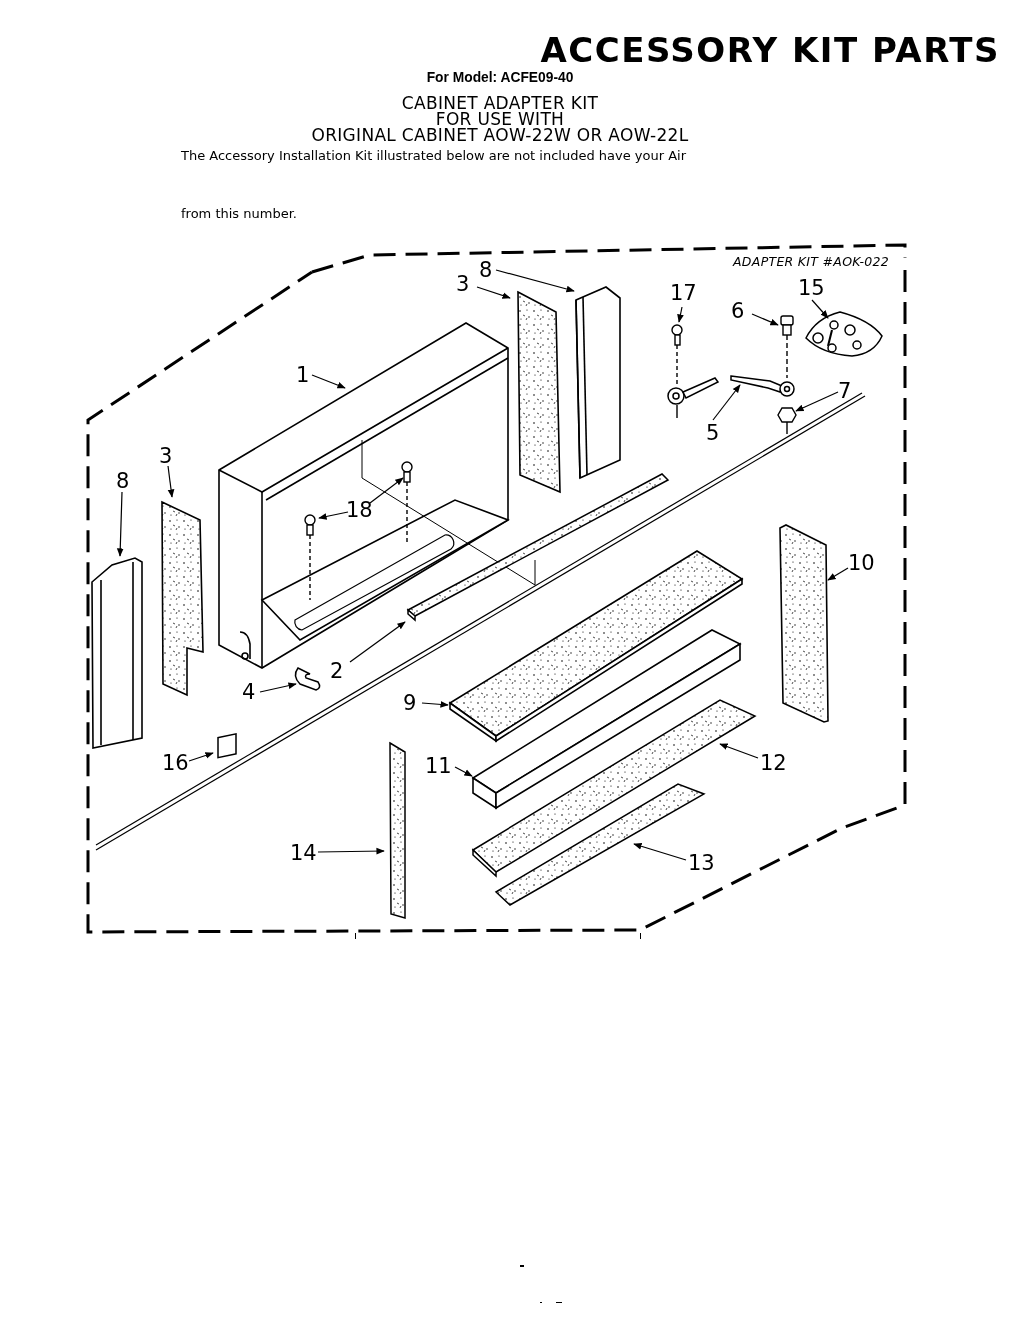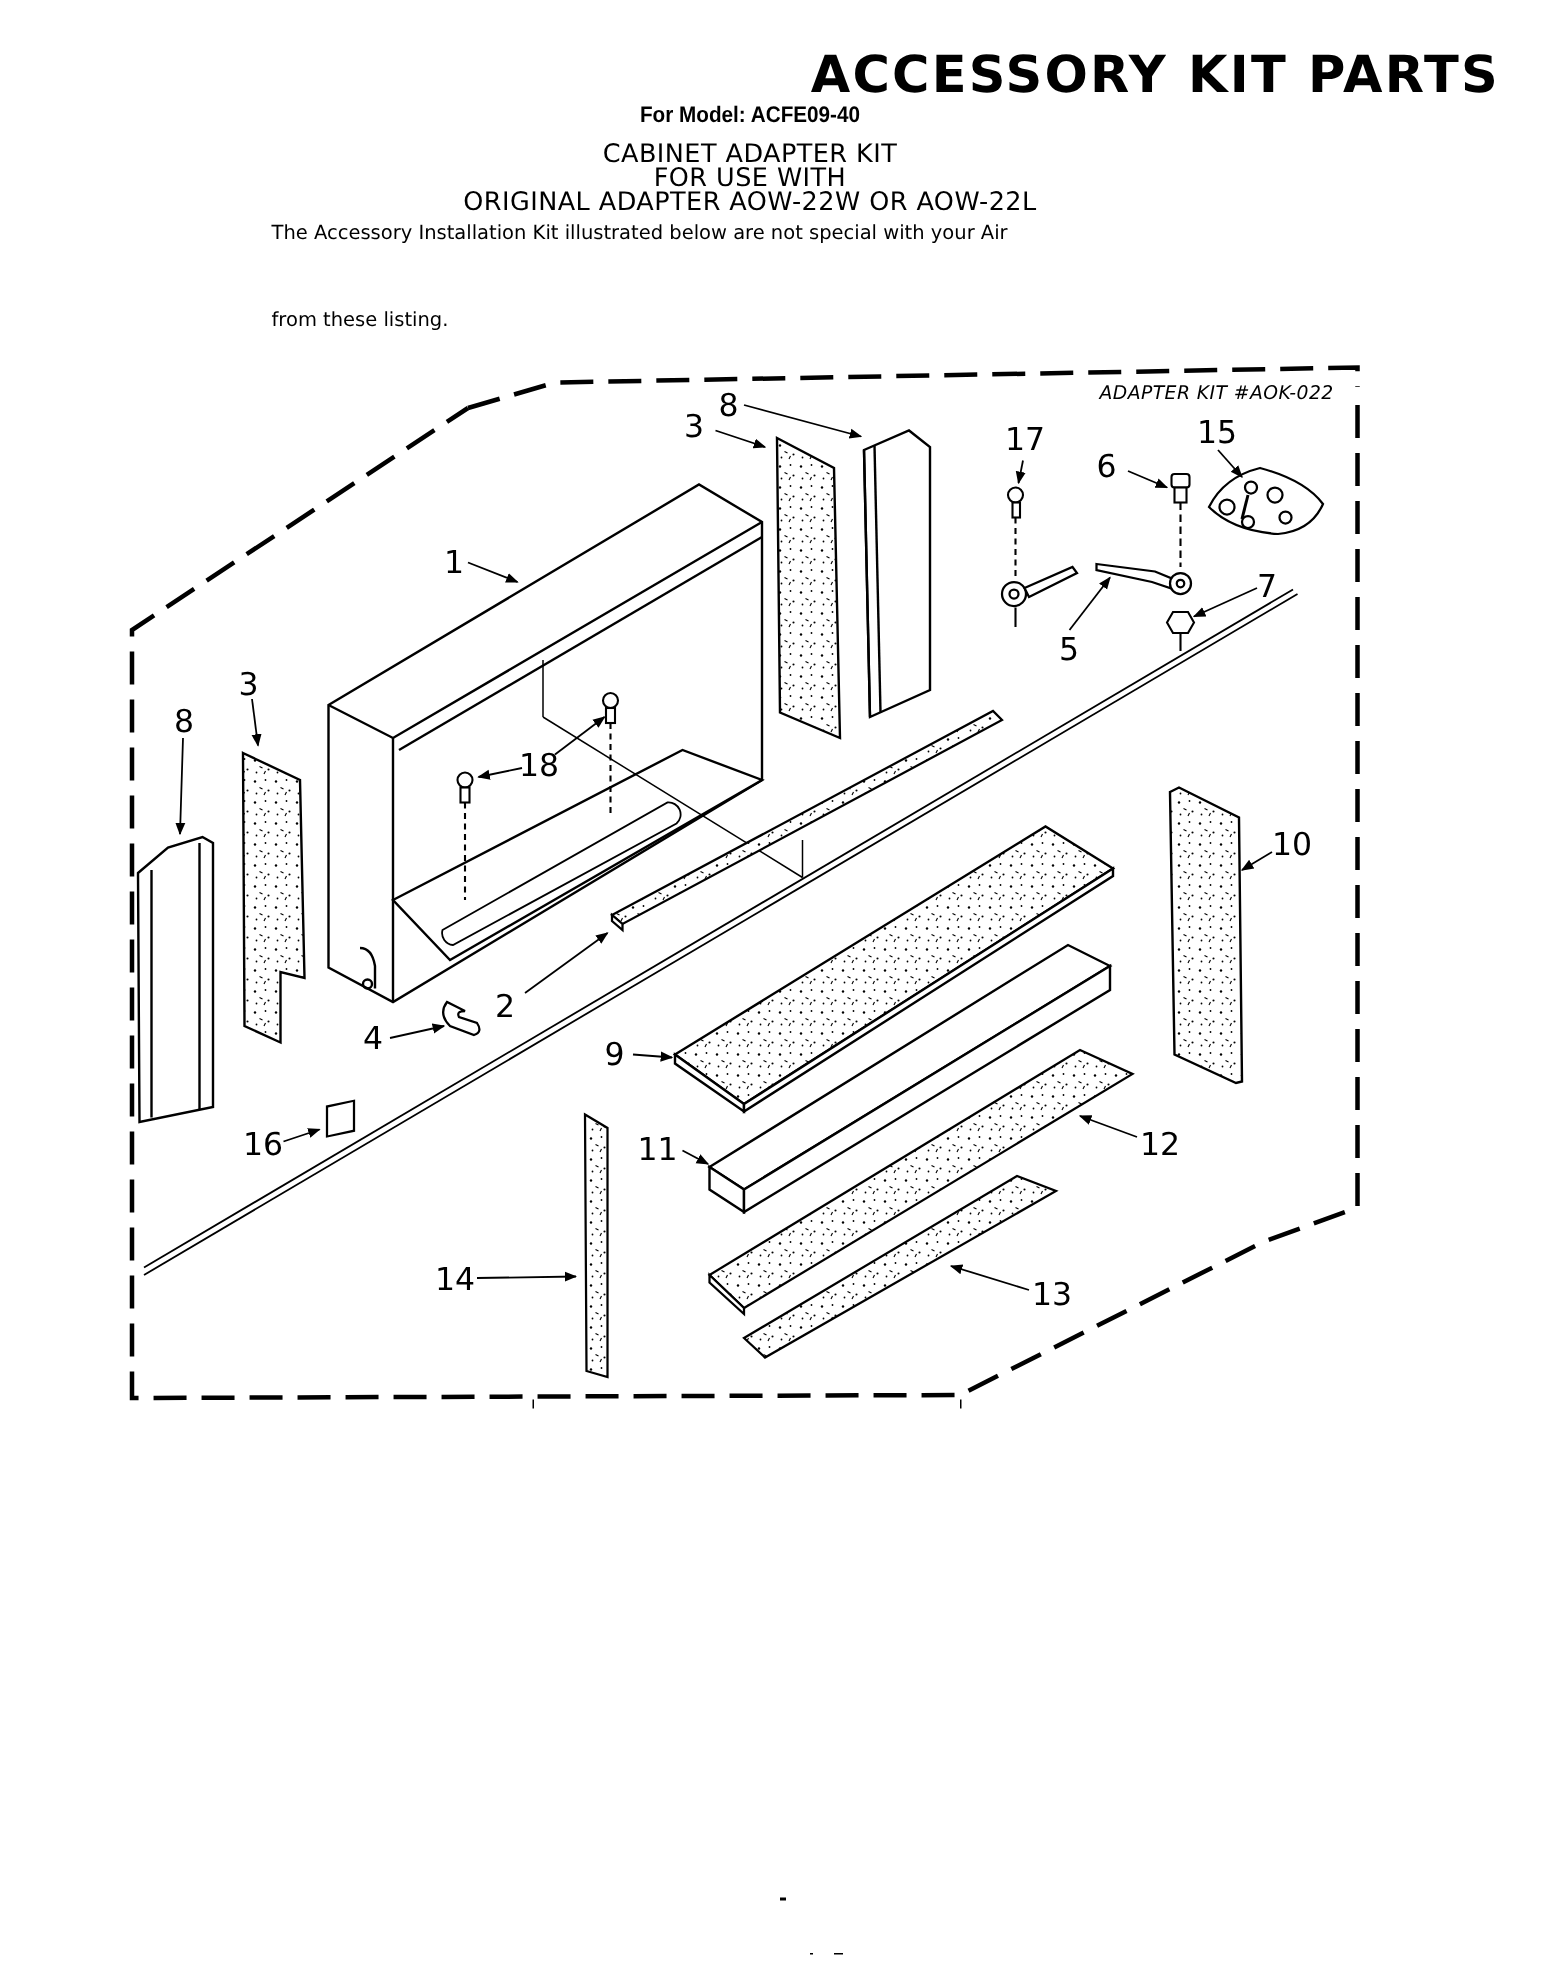--- a/index.html
+++ b/index.html
@@ -13,27 +13,27 @@
   svg.diagram { position: absolute; left: 0; top: 0; }
   .callout { font-family: "DejaVu Sans", sans-serif; font-size: 21px; fill: #000; }
 </style>
 </head>
 <body>
 
 <div class="title">ACCESSORY KIT PARTS</div>
 <div class="model">For Model: ACFE09-40</div>
 <div class="sub" style="top:93px">CABINET ADAPTER KIT</div>
 <div class="sub" style="top:109px">FOR USE WITH</div>
-<div class="sub" style="top:125px">ORIGINAL ADAPTER AOW-22W OR AOW-22L</div>
+<div class="sub" style="top:125px">ORIGINAL CABINET AOW-22W OR AOW-22L</div>
 
 <div class="para" style="top:147px">
-  <span class="ln">The Accessory Installation Kit  illustrated below are not special with your Air</span>
+  <span class="ln">The Accessory Installation Kit  illustrated below are not included have your Air</span>
 </div>
 <div class="para" style="top:205px">
-  <span class="ln">from these listing.</span>
+  <span class="ln">from this number.</span>
 </div>
 
 <div class="kit-label">ADAPTER KIT #AOK-022</div>
 
 <svg class="diagram" width="1036" height="1324" viewBox="0 0 1036 1324">
   <defs>
     <marker id="ah" viewBox="0 0 10 10" refX="9" refY="5" markerWidth="7" markerHeight="7" orient="auto">
       <path d="M0,1 L10,5 L0,9 z" fill="#000"></path>
     </marker>
     <pattern id="speckle" width="14" height="14" patternUnits="userSpaceOnUse">

